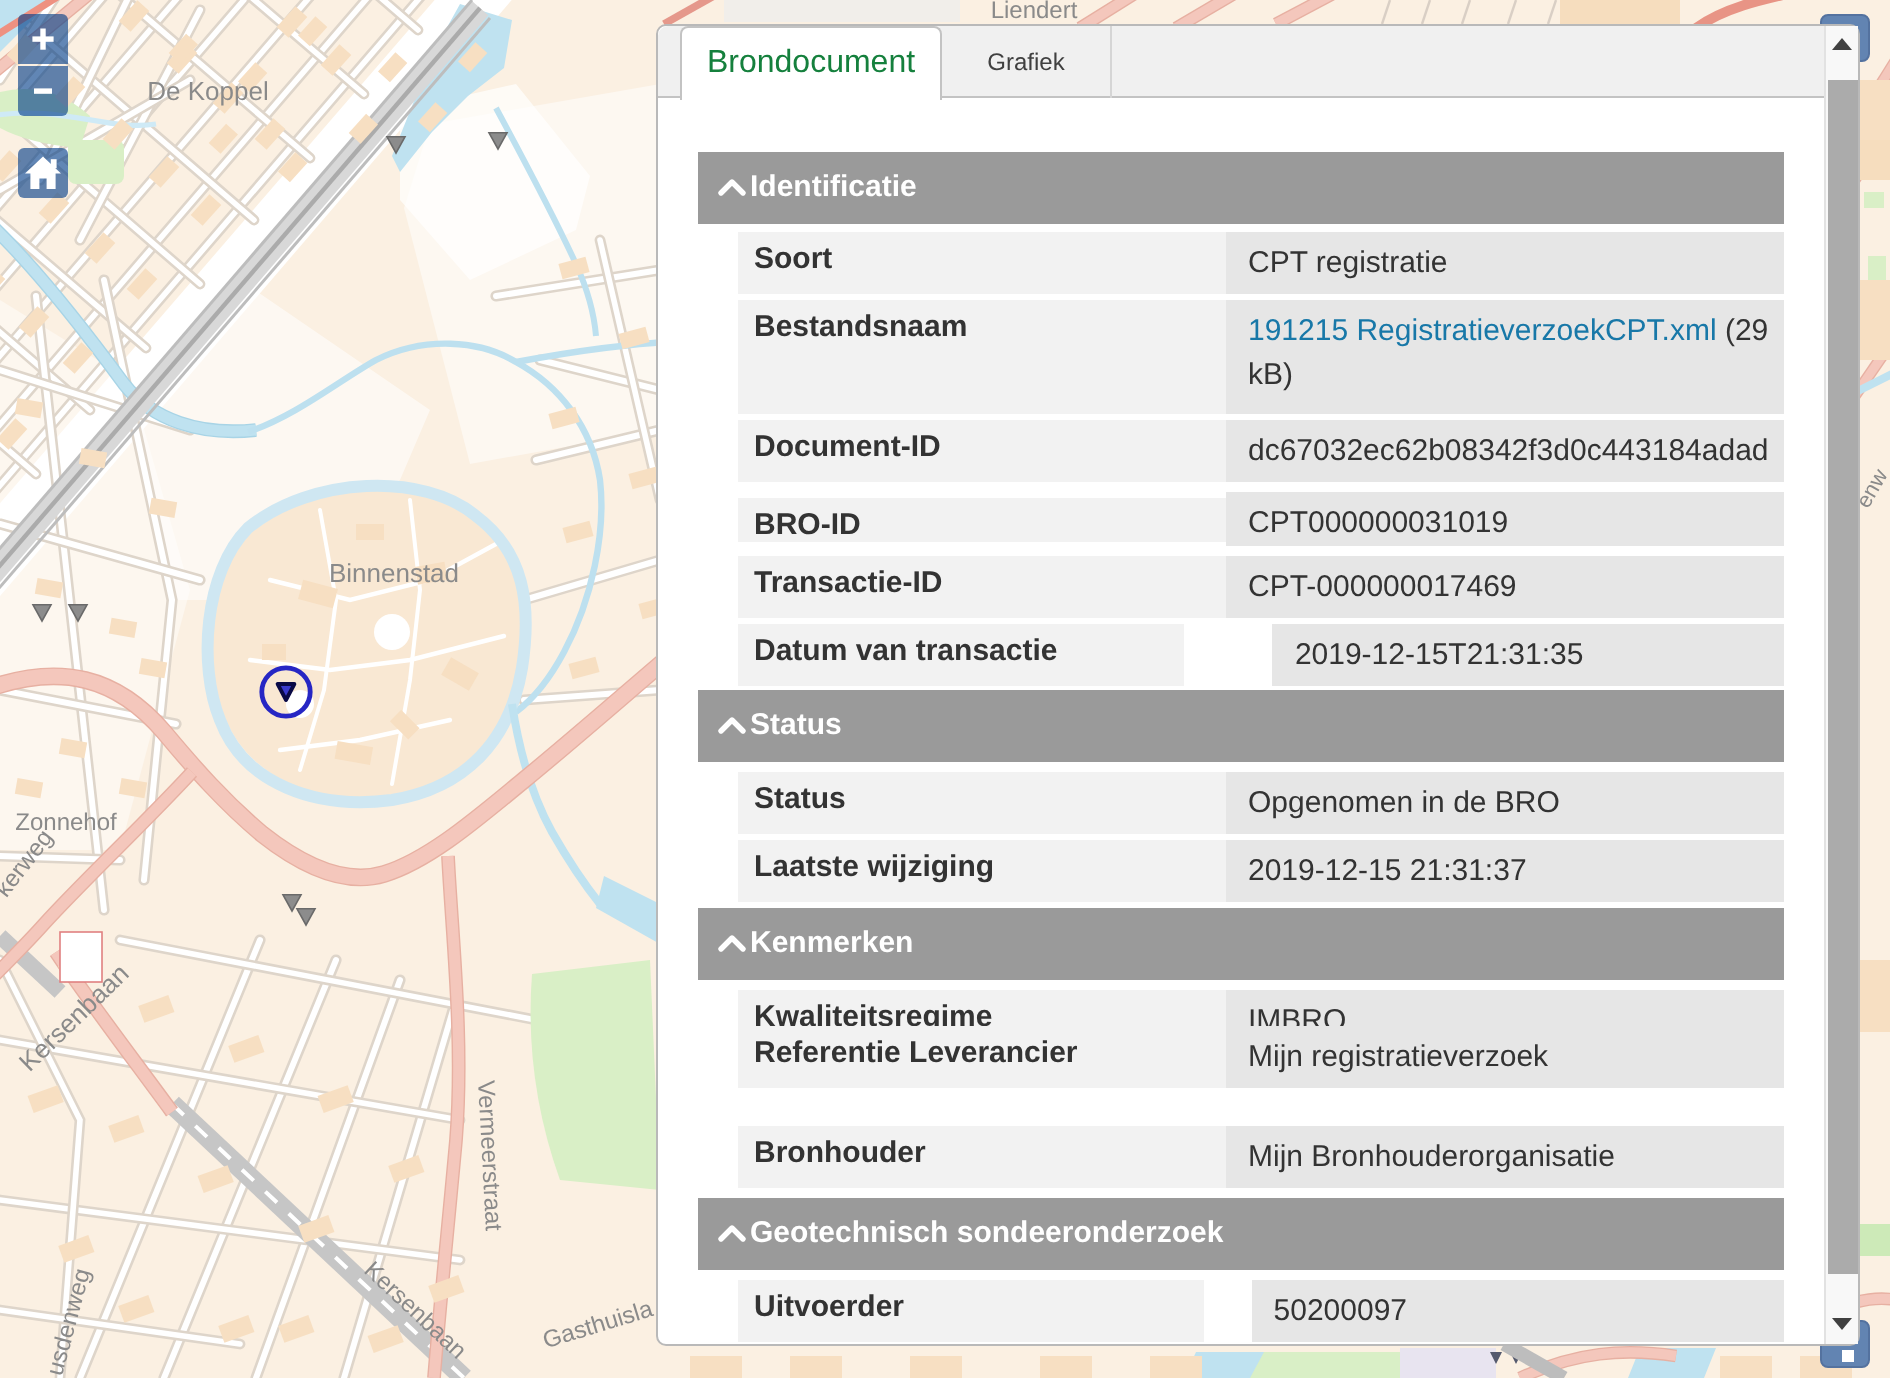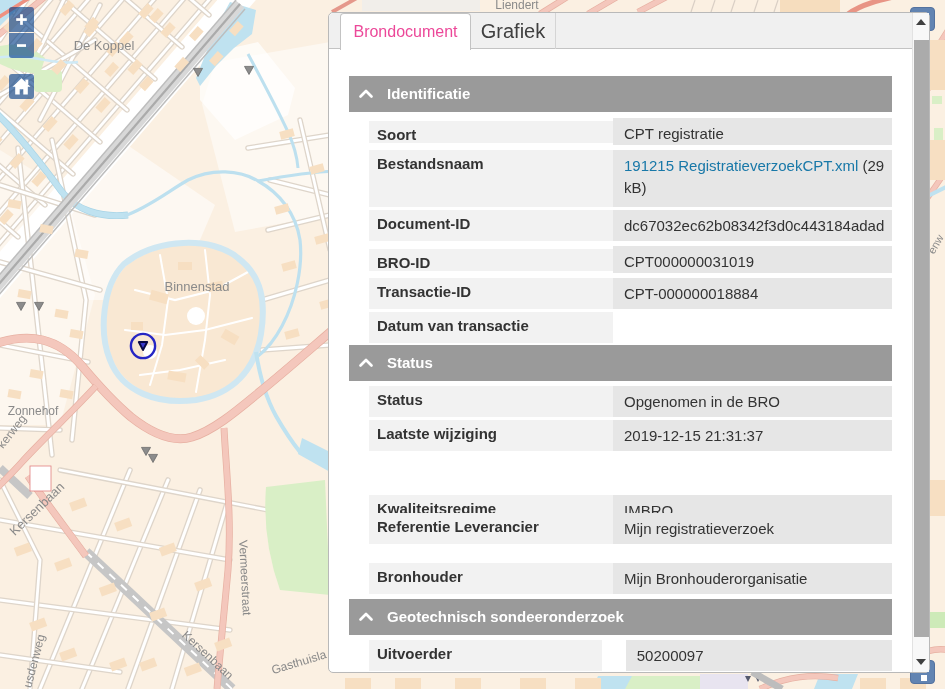--- a/index.html
+++ b/index.html
@@ -7,24 +7,24 @@
 .mapbtn{position:absolute;width:25px;height:25px;background:rgba(0,60,136,0.62);border-radius:2px;color:#fff;text-align:center;}
 #zin{left:9px;top:7px;border-radius:3px 3px 0 0;}
 #zout{left:9px;top:33px;border-radius:0 0 3px 3px;}
 #home{left:9px;top:74px;border-radius:3px;}
 .bluebtn{position:absolute;width:25px;height:24px;background:#6284b2;border:1px solid #54729f;border-radius:4px;box-sizing:border-box;}
 #bb1{left:910px;top:7px;}
 #bb2{left:910px;top:660px;}
 #bb2 .sq{position:absolute;left:10px;top:14px;width:6px;height:6px;background:#fff;}
 #panel{position:absolute;left:328px;top:12px;width:602px;height:661px;background:#fff;border:1px solid #b9b9b9;border-radius:5px;box-sizing:border-box;}
 #tabbar{position:absolute;left:0;top:0;width:583px;height:36px;background:#f0f0f0;border-bottom:1px solid #c3c3c3;border-radius:5px 0 0 0;box-sizing:border-box;}
-#tab1{position:absolute;left:11px;top:0;width:131px;height:37px;background:#fff;border:1px solid #c3c3c3;border-bottom:none;border-radius:4px 4px 0 0;box-sizing:border-box;color:#ec4899;font-size:16px;text-align:center;line-height:36px;}
-#tab2{position:absolute;left:142px;top:0;width:85px;height:36px;border-right:1px solid #d5d5d5;box-sizing:border-box;color:#404040;font-size:20px;text-align:center;line-height:36px;}
+#tab1{position:absolute;left:11px;top:0;width:131px;height:37px;background:#fff;border:1px solid #c3c3c3;border-bottom:none;border-radius:4px 4px 0 0;box-sizing:border-box;color:#15803d;font-size:16px;text-align:center;line-height:36px;}
+#tab2{position:absolute;left:142px;top:0;width:85px;height:36px;border-right:1px solid #d5d5d5;box-sizing:border-box;color:#404040;font-size:12px;text-align:center;line-height:36px;}
 #content{position:absolute;left:0;top:0;width:584px;height:659px;overflow:hidden;}
-.hdr{position:absolute;left:20px;width:543px;height:36px;background:#9a9a9a;color:#fff;font-weight:bold;font-size:15px;line-height:36px;padding-left:38px;box-sizing:border-box;}
+.hdr{position:absolute;left:20px;width:543px;height:36px;background:#9a9a9a;color:#fff;font-weight:bold;font-size:15px;line-height:36px;padding-left:26px;box-sizing:border-box;}
 .hdr svg{position:absolute;left:9px;top:10px;}
 .row{position:absolute;left:40px;width:523px;display:flex;font-size:15px;color:#333;}
 .lab{width:244px;background:#f2f2f2;font-weight:bold;padding:5px 6px 0 8px;box-sizing:border-box;}
 .val{width:279px;background:#e6e6e6;padding:5px 6px 0 11px;box-sizing:border-box;line-height:22px;}
 a{color:#1878a8;text-decoration:none;}
 #sbar{position:absolute;right:0;top:0;width:17px;height:659px;background:#f8f8f8;border-left:1px solid #e2e2e2;box-sizing:border-box;}
 #sbar .thumb{position:absolute;left:1px;top:27px;width:15px;height:597px;background:#ababab;}
 .arr{position:absolute;left:3px;width:0;height:0;border-left:5px solid transparent;border-right:5px solid transparent;}
 #arrup{top:6px;border-bottom:6px solid #404040;}
 #arrdn{bottom:7px;border-top:6px solid #404040;}
@@ -304,56 +304,60 @@
 
 <div id="panel">
  <div id="content">
   <div id="tabbar"></div>
   <div id="tab2">Grafiek</div>
   <div id="tab1">Brondocument</div>
 
   <div class="hdr" style="top:63px;"><svg width="16" height="16" viewBox="0 0 16 16">
           <path d="M2.5 10.5 L8 5 L13.5 10.5" stroke="#fff" stroke-width="2.7" fill="none" stroke-linecap="round" stroke-linejoin="round"></path>
         </svg>Identificatie</div>
-  <div class="row" style="top:103px;height:31px;align-items:center;">
+  <div class="row" style="top:103px;height:31px;">
         <div class="lab">Soort</div>
         <div class="val">CPT registratie</div>
       </div>
   <div class="row" style="top:137px;height:57px;">
         <div class="lab">Bestandsnaam</div>
         <div class="val"><a>191215 RegistratieverzoekCPT.xml</a> (29 kB)</div>
       </div>
   <div class="row" style="top:197px;height:31px;">
         <div class="lab">Document-ID</div>
         <div class="val">dc67032ec62b08342f3d0c443184adad</div>
       </div>
   <div class="row" style="top:231px;height:31px;align-items:center;">
         <div class="lab">BRO-ID</div>
         <div class="val">CPT000000031019</div>
       </div>
   <div class="row" style="top:265px;height:31px;">
         <div class="lab">Transactie-ID</div>
-        <div class="val">CPT-000000018884</div>
+        <div class="val">CPT-000000017469</div>
       </div>
   <div class="row" style="top:299px;height:31px;gap:44px;">
         <div class="lab">Datum van transactie</div>
+        <div class="val">2019-12-15T21:31:35</div>
       </div>
 
   <div class="hdr" style="top:332px;"><svg width="16" height="16" viewBox="0 0 16 16">
           <path d="M2.5 10.5 L8 5 L13.5 10.5" stroke="#fff" stroke-width="2.7" fill="none" stroke-linecap="round" stroke-linejoin="round"></path>
         </svg>Status</div>
   <div class="row" style="top:373px;height:31px;">
         <div class="lab">Status</div>
         <div class="val">Opgenomen in de BRO</div>
       </div>
   <div class="row" style="top:407px;height:31px;">
         <div class="lab">Laatste wijziging</div>
         <div class="val">2019-12-15 21:31:37</div>
       </div>
 
+  <div class="hdr" style="top:441px;"><svg width="16" height="16" viewBox="0 0 16 16">
+          <path d="M2.5 10.5 L8 5 L13.5 10.5" stroke="#fff" stroke-width="2.7" fill="none" stroke-linecap="round" stroke-linejoin="round"></path>
+        </svg>Kenmerken</div>
   <div class="row" style="top:482px;height:31px;">
         <div class="lab">Kwaliteitsregime</div>
         <div class="val">IMBRO</div>
       </div>
   <div class="row" style="top:500px;height:31px;">
         <div class="lab">Referentie Leverancier</div>
         <div class="val">Mijn registratieverzoek</div>
       </div>
   <div class="row" style="top:550px;height:31px;justify-content:center;">
         <div class="lab">Bronhouder</div>

